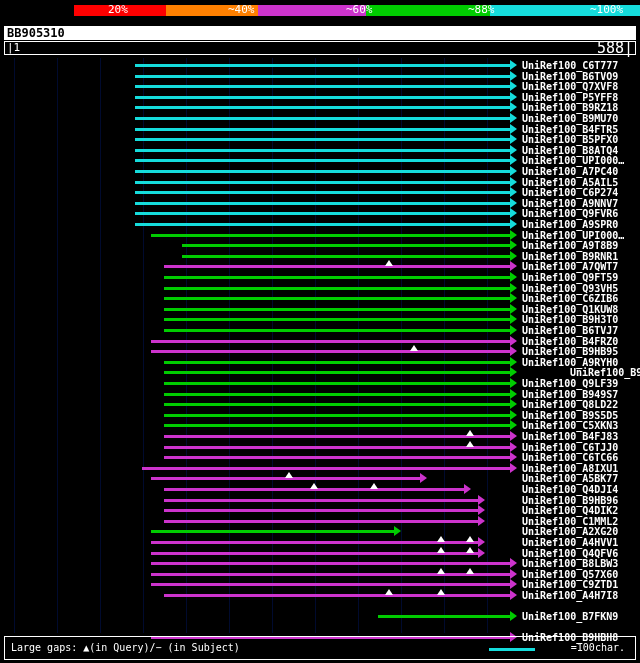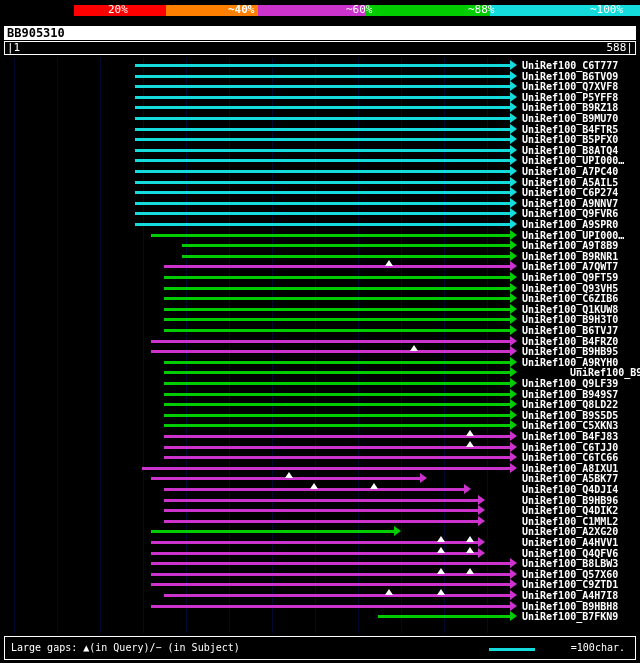--- a/index.html
+++ b/index.html
@@ -11,21 +11,21 @@
   .legend-seg{position:absolute;top:5px;height:11px;}
   .legend-lbl{position:absolute;top:3px;font-size:11px;color:#fff;letter-spacing:0px;}
 
   
   #qbar{position:absolute;left:4px;top:26px;width:632px;height:14px;background:#fff;}
   #qbar span{position:absolute;left:3px;top:0px;font-size:12px;color:#000;font-weight:bold;line-height:14px;}
 
   
   #ruler{position:absolute;left:4px;top:41px;width:632px;height:14px;border:1px solid #fff;box-sizing:border-box;}
   #ruler .rl{position:absolute;left:2px;top:-1px;font-size:11px;color:#fff;line-height:14px;}
-  #ruler .rr{position:absolute;right:2px;top:-1px;font-size:11px;color:#fff;line-height:14px;}
+  #ruler .rr{position:absolute;right:2px;top:-1px;font-size:15px;color:#fff;line-height:14px;}
 
   
   #plot{position:absolute;left:4px;top:58px;width:632px;height:575px;}
   .gridline{position:absolute;top:0;width:1px;height:575px;background:#000a2e;}
   .row{position:absolute;left:0;height:11px;font-weight:bold;}
   .hitbar{position:absolute;height:3px;top:4px;}
   .arrow{position:absolute;top:0px;width:0;height:0;border-top:5px solid transparent;border-bottom:5px solid transparent;}
   .gap{position:absolute;top:0px;width:0;height:0;border-left:4px solid transparent;border-right:4px solid transparent;border-bottom:6px solid #fff;}
   .label{position:absolute;font-size:10px;color:#fff;white-space:pre;line-height:11px;top:0px;}
 
@@ -41,21 +41,21 @@
 <div id="wrap">
 
   <div id="legend">
       <div class="legend-seg" style="left: 0px; width: 74px; background: rgb(0, 0, 0);"></div>
       <div class="legend-seg" style="left: 74px; width: 92px; background: rgb(255, 0, 0);"></div>
       <div class="legend-seg" style="left: 166px; width: 92px; background: rgb(255, 128, 0);"></div>
       <div class="legend-seg" style="left: 258px; width: 108px; background: rgb(204, 51, 204);"></div>
       <div class="legend-seg" style="left: 366px; width: 124px; background: rgb(0, 204, 0);"></div>
       <div class="legend-seg" style="left: 490px; width: 150px; background: rgb(21, 220, 220);"></div>
       <div class="legend-lbl" style="left: 108px;">20%</div>
-      <div class="legend-lbl" style="left: 228px; font-weight: bold;">~40%</div>
+      <div class="legend-lbl" style="left: 228px;">~40%</div>
       <div class="legend-lbl" style="left: 346px;">~60%</div>
       <div class="legend-lbl" style="left: 468px;">~88%</div>
       <div class="legend-lbl" style="left: 590px;">~100%</div>
     </div>
 
   <div id="qbar">
     <span>BB905310</span>
   </div>
 
   <div id="ruler">
@@ -339,21 +339,21 @@
         <div class="arrow" style="left: 506px; border-left: 7px solid rgb(204, 51, 204);"></div>
         <div class="label" style="left: 518px;">UniRef100_C9ZTD1</div>
       </div>
       <div class="row" style="top: 532px; width: 632px;">
         <div class="hitbar" style="left: 160px; width: 347px; background: rgb(204, 51, 204);"></div>
         <div class="arrow" style="left: 506px; border-left: 7px solid rgb(204, 51, 204);"></div>
         <div class="gap" style="left: 381px; top: -1px;"></div>
         <div class="gap" style="left: 433px; top: -1px;"></div>
         <div class="label" style="left: 518px;">UniRef100_A4H7I8</div>
       </div>
-      <div class="row" style="top: 543px; width: 632px;">
+      <div class="row" style="top: 574px; width: 632px;">
         <div class="hitbar" style="left: 147px; width: 360px; background: rgb(204, 51, 204);"></div>
         <div class="arrow" style="left: 506px; border-left: 7px solid rgb(204, 51, 204);"></div>
         <div class="label" style="left: 518px;">UniRef100_B9HBH8</div>
       </div>
       <div class="row" style="top: 553.2px; width: 632px;">
         <div class="hitbar" style="left: 374px; width: 133px; background: rgb(0, 204, 0);"></div>
         <div class="arrow" style="left: 506px; border-left: 7px solid rgb(0, 204, 0);"></div>
         <div class="label" style="left: 518px;">UniRef100_B7FKN9</div>
       </div>
     </div>

